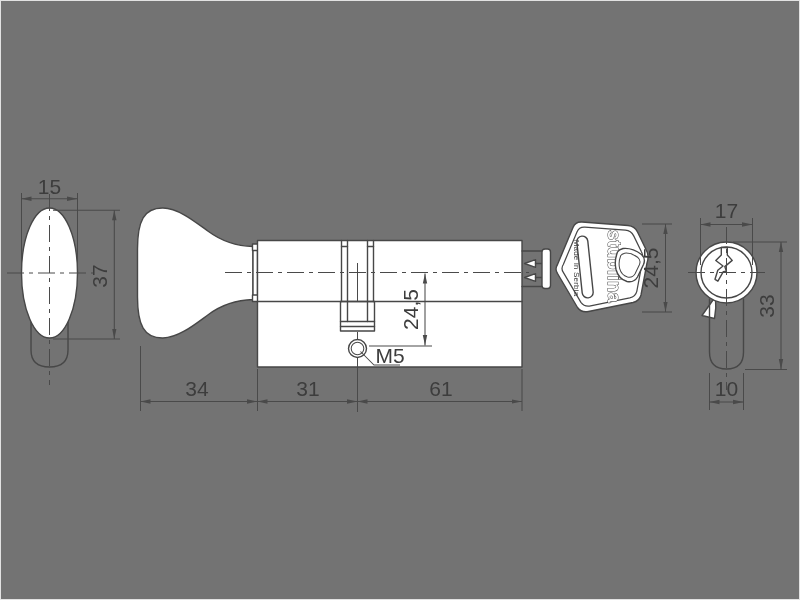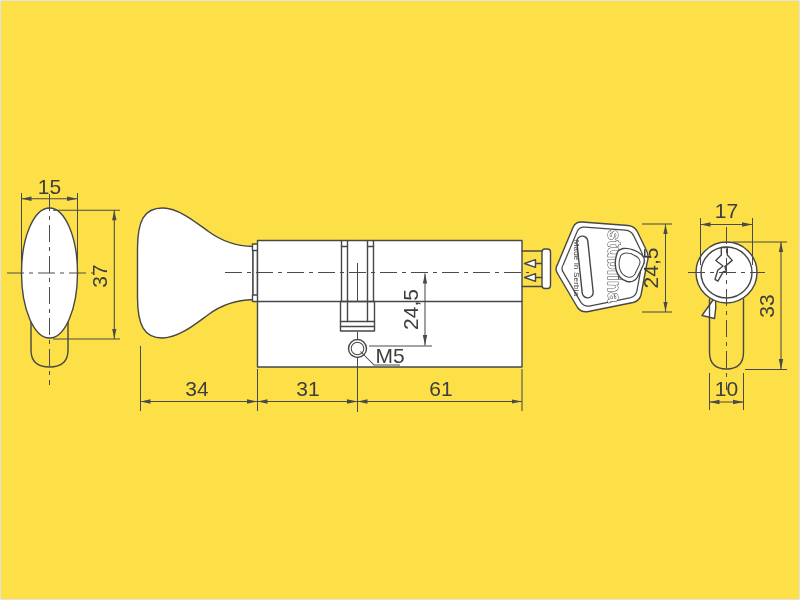--- a/index.html
+++ b/index.html
@@ -1,18 +1,18 @@
 <!DOCTYPE html>
 <html><head>
 <meta charset="utf-8">
 <style>
   html,body{margin:0;padding:0;background:#fff;}
   .canvas{
     position:relative;width:798px;height:598px;
-    border:1px solid #e2e2e2;background:#fde047;
+    border:1px solid #e2e2e2;background:#737373;
     font-family:"Liberation Sans", sans-serif;
   }
   svg{display:block;}
   .obj{stroke:#474747;stroke-width:1.4;fill:none;stroke-linejoin:round;stroke-linecap:round;}
   .objf{stroke:#474747;stroke-width:1.4;fill:#ffffff;stroke-linejoin:round;}
   .thin{stroke:#4a4a4a;stroke-width:1.05;fill:none;}
   .cl{stroke:#4a4a4a;stroke-width:1;fill:none;stroke-dasharray:17 5 4 5;}
   .dim{stroke:#4a4a4a;stroke-width:1.05;fill:none;}
   text{fill:#3d3d3d;font-size:21px;}
   .small{font-size:8px;letter-spacing:.2px;}

